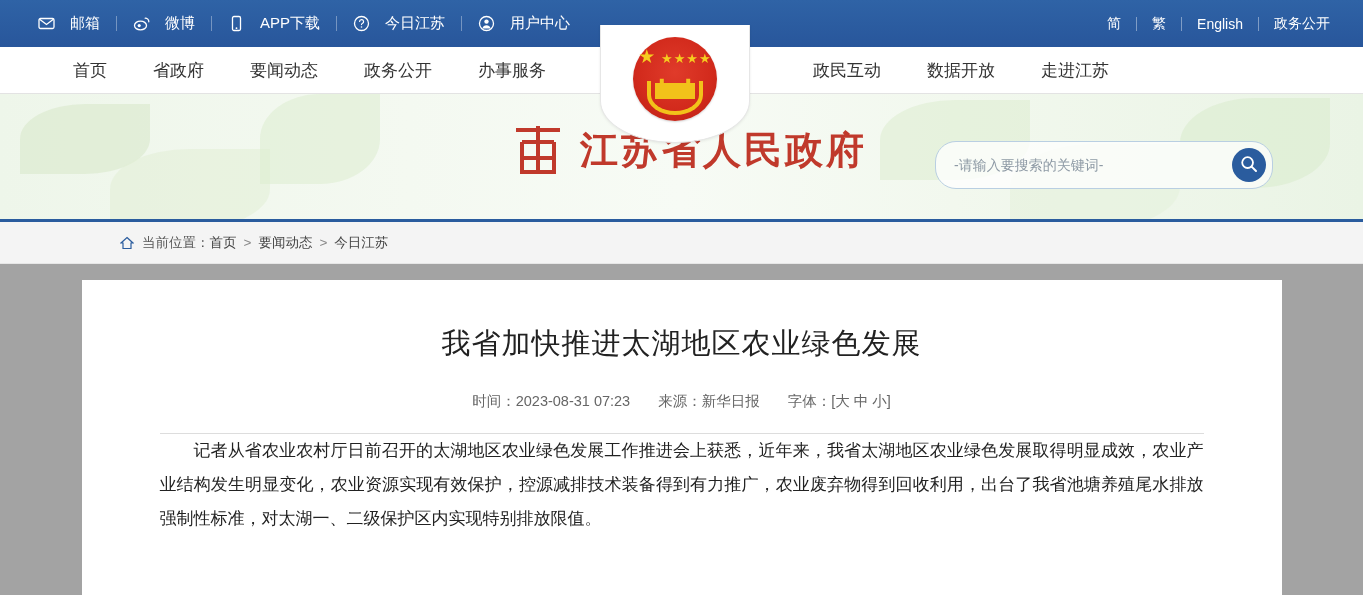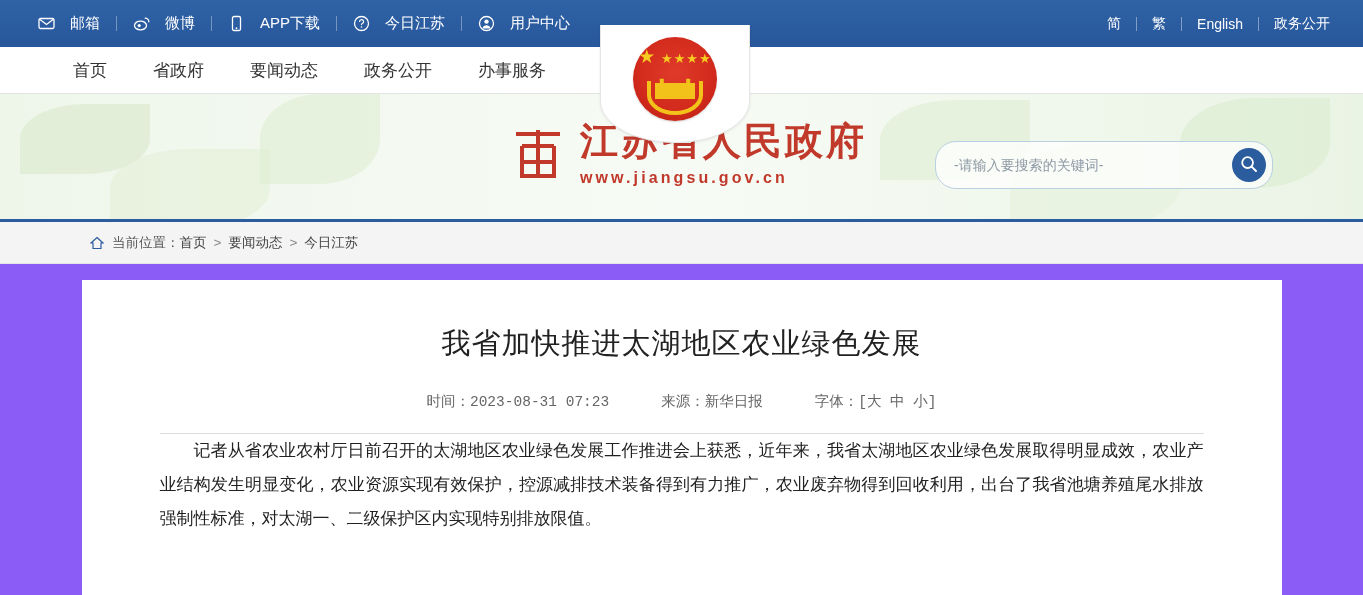--- a/index.html
+++ b/index.html
@@ -215,58 +215,57 @@
     border: none;
   }
 
   
   .crumb-wrap {
     height: 42px;
     background: #f4f4f4;
     border-bottom: 1px solid #e6e6e6;
     display: flex;
     align-items: center;
-    padding-left: 90px;
+    padding-left: 120px;
     font-size: 13.5px;
     color: #555;
   }
   .crumb-home {
     width: 14px; height: 14px;
     margin-right: 8px;
     color: #2a5c9e;
   }
   .crumb-link { color: #444; cursor: pointer; }
   .crumb-sep { margin: 0 7px; color: #888; }
 
   
-  .page-bg { background: #8b5cf6; padding: 16px 0 0 0; height: calc(595px - 47px - 47px - 128px - 42px); }
+  .page-bg { background: #a3a3a3; padding: 16px 0 0 0; height: calc(595px - 47px - 47px - 128px - 42px); }
   .article {
     width: 1200px;
     margin: 0 auto;
     background: #ffffff;
     min-height: 400px;
     padding: 44px 78px 0 78px;
   }
   .art-title {
     text-align: center;
     font-size: 29px;
     color: #222;
     font-weight: normal;
     letter-spacing: 1px;
     font-family: "Liberation Sans", sans-serif;
   }
   .art-meta {
     margin-top: 28px;
     display: flex;
     justify-content: center;
     align-items: center;
-    gap: 52px;
+    gap: 28px;
     font-size: 14.5px;
     color: #666;
-    font-family: Liberation Mono, monospace;
   }
   .fontsize-opts { cursor: pointer; text-align: center; }
   .art-divider {
     margin-top: 22px;
     border-bottom: 1px solid #dddddd;
   }
   .art-body {
     font-size: 17px;
     line-height: 2.0;
     color: #222;
@@ -352,20 +351,25 @@
 
 <div class="navbar">
   <div class="nav-left">
     <div class="nav-item">首页</div>
     <div class="nav-item">省政府</div>
     <div class="nav-item">要闻动态</div>
     <div class="nav-item">政务公开</div>
     <div class="nav-item">办事服务</div>
   </div>
 
+  <div class="nav-right">
+    <div class="nav-item">政民互动</div>
+    <div class="nav-item">数据开放</div>
+    <div class="nav-item">走进江苏</div>
+  </div>
 
   <div class="emblem-wrap">
     <div class="emblem-shield"></div>
     <div class="emblem-circle"></div>
     <div class="emblem-stars"><span class="big">★</span> ★★★★</div>
     <div class="emblem-wall"></div>
     <div class="emblem-gear"></div>
   </div>
 </div>
 
@@ -384,21 +388,20 @@
           <path d="M4 8 H48"></path>
           <path d="M26 4 V52"></path>
           <path d="M10 20 H42"></path>
           <path d="M10 20 V50 H42 V20"></path>
           <path d="M10 36 H42"></path>
         </g>
       </svg>
     </div>
     <div class="logo-text">
       <div class="logo-title">江苏省人民政府</div>
-      <div class="logo-url">www.jiangsu.gov.cn</div>
     </div>
   </div>
 
   <div class="search-box">
     <input class="search-input" type="text" placeholder="-请输入要搜索的关键词-" style="">
     <button class="search-btn">
       <span>
         <svg width="18" height="18" viewBox="0 0 18 18">
             <circle cx="7.6" cy="7.6" r="5.4" fill="none" stroke="#fff" stroke-width="1.8"></circle>
             <path d="M11.6 11.6 L16 16" stroke="#fff" stroke-width="2" stroke-linecap="round"></path>

